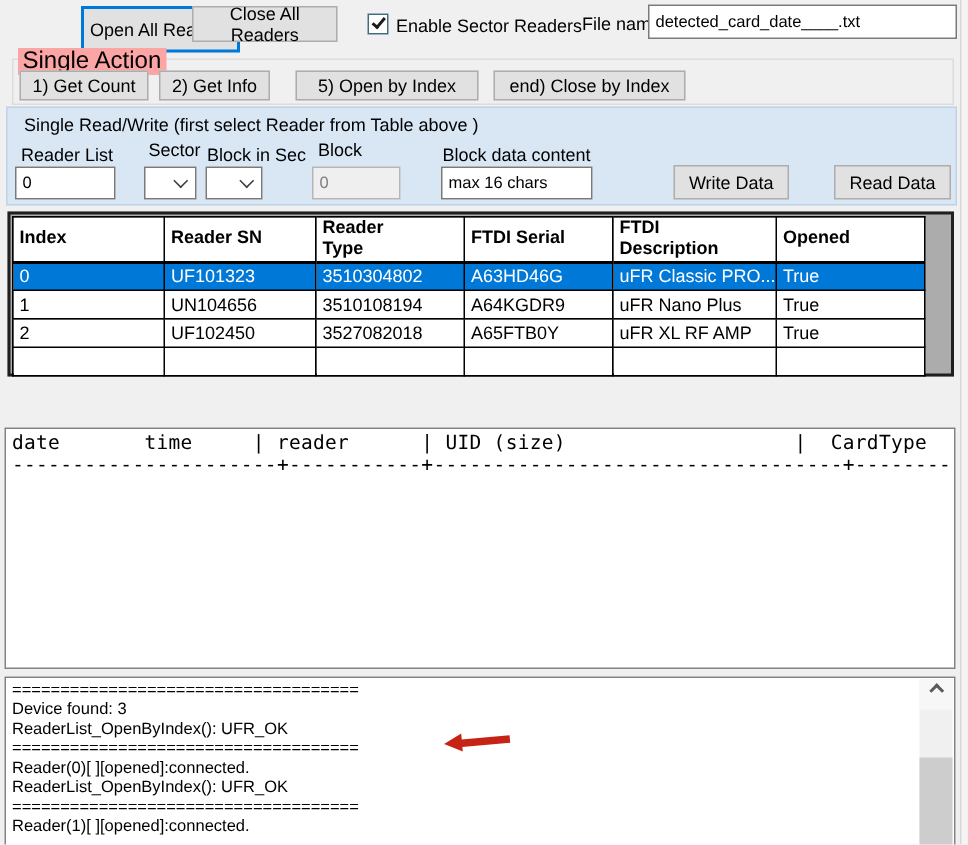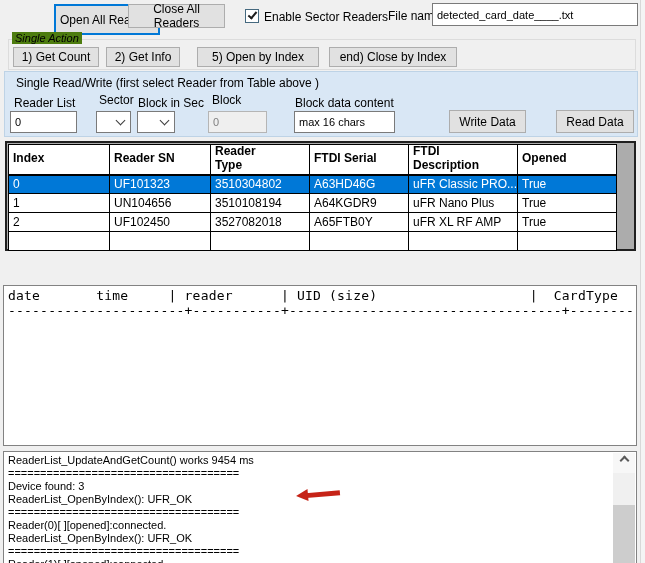--- a/index.html
+++ b/index.html
@@ -42,21 +42,21 @@
     position:absolute; width:14px; height:14px; background:#fff; border:1px solid #45697F;
     display:flex; align-items:center; justify-content:center;
   }
   .cbx .tick {
     width:5px; height:9px; border-right:2px solid #1C1C1C; border-bottom:2px solid #1C1C1C;
     transform:rotate(40deg); margin-top:-3px;
   }
 
   
   .grp-border { position:absolute; border:1px solid #DCDCDC; }
-  .grp-label { position:absolute; background:#4d7c0f; padding:0 3px; font-size:11px;font-style:italic; }
+  .grp-label { position:absolute; background:#fca5a5; padding:0 3px; font-size:16px; }
 
   .blue-panel { position:absolute; background:#D9E7F5; border:1px solid #BED3E6; }
 
   
   .gridview { position:absolute; background:#ACACAC; border:2px solid #1F1F1F; }
   table.grid { border-collapse:collapse; position:absolute; left:1px; top:1px; table-layout:fixed; }
   table.grid th, table.grid td {
     border:1px solid #000; font-size:12px; text-align:left; padding:0 0 0 4px;
     overflow:hidden; white-space:nowrap; text-overflow:clip; vertical-align:middle;
   }
@@ -192,21 +192,20 @@
   </table>
 </div>
 
 <div class="monobox" style="left:3px; top:285px; width:634px; height:161px;">
   <div>date       time     | reader      | UID (size)                   |  CardType</div>
   <div>----------------------+-----------+----------------------------------+--------</div>
 </div>
 
 <div class="logbox" style="left:3px; top:451px; width:634px; height:115px;">
   <div class="logtext">
-      <div>ReaderList_UpdateAndGetCount() works 9454 ms</div>
       <div>====================================</div>
       <div>Device found: 3</div>
       <div>ReaderList_OpenByIndex(): UFR_OK</div>
       <div>====================================</div>
       <div>Reader(0)[ ][opened]:connected.</div>
       <div>ReaderList_OpenByIndex(): UFR_OK</div>
       <div>====================================</div>
       <div>Reader(1)[ ][opened]:connected.</div>
     </div>
   <div class="vscroll">

